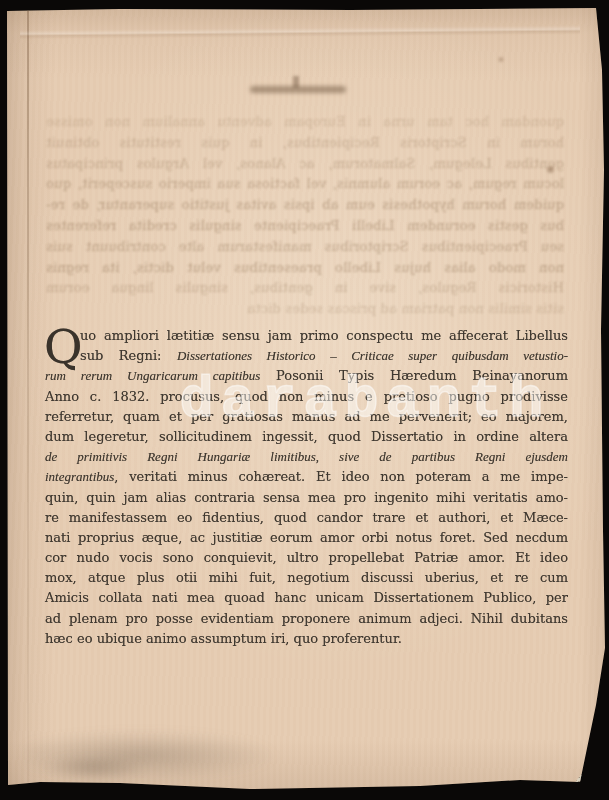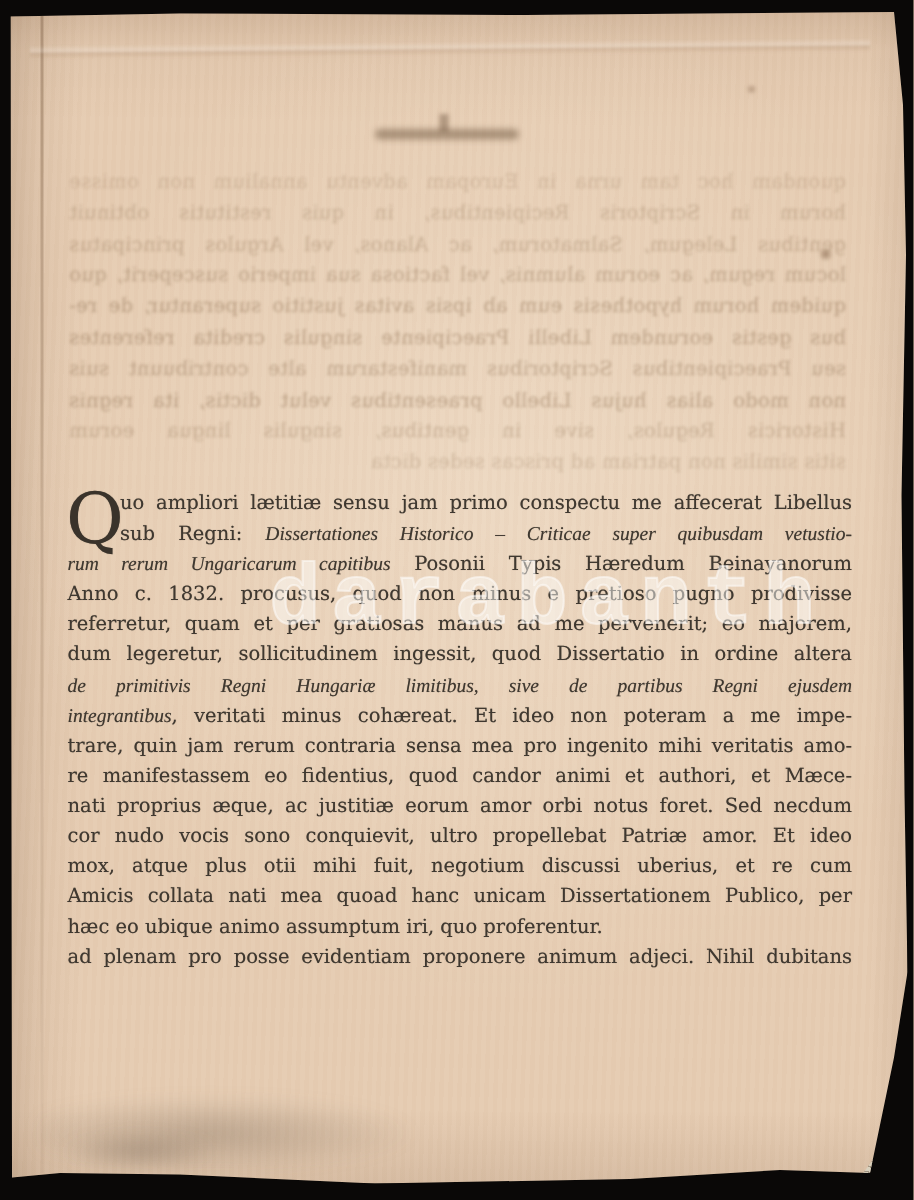--- a/index.html
+++ b/index.html
@@ -122,28 +122,28 @@
     <div class="dropcap">Q</div>
     <div>
         <div class="tline indent"><span>uo ampliori lætitiæ sensu jam primo conspectu me affecerat Libellus</span></div>
         <div class="tline indent"><span>sub Regni: </span><span class="it">Dissertationes Historico – Criticae super quibusdam vetustio-</span></div>
         <div class="tline"><span class="it">rum rerum Ungaricarum capitibus</span><span> Posonii Typis Hæredum Beinayanorum</span></div>
         <div class="tline"><span>Anno c. 1832. procusus, quod non minus e pretioso pugno prodivisse</span></div>
         <div class="tline"><span>referretur, quam et per gratiosas manus ad me pervenerit; eo majorem,</span></div>
         <div class="tline"><span>dum legeretur, sollicitudinem ingessit, quod Dissertatio in ordine altera</span></div>
         <div class="tline"><span class="it">de primitivis Regni Hungariæ limitibus, sive de partibus Regni ejusdem</span></div>
         <div class="tline"><span class="it">integrantibus</span><span>, veritati minus cohæreat.  Et ideo non poteram a me impe-</span></div>
-        <div class="tline"><span>trare, quin jam rerum contraria sensa mea pro ingenito mihi veritatis amo-</span></div>
-        <div class="tline"><span>re manifestassem eo fidentius, quod candor animi et authori, et Mæce-</span></div>
+        <div class="tline"><span>quin, quin jam alias contraria sensa mea pro ingenito mihi veritatis amo-</span></div>
+        <div class="tline"><span>re manifestassem eo fidentius, quod candor trare et authori, et Mæce-</span></div>
         <div class="tline"><span>nati proprius æque, ac justitiæ eorum amor orbi notus foret. Sed necdum</span></div>
         <div class="tline"><span>cor nudo vocis sono conquievit, ultro propellebat Patriæ amor.  Et ideo</span></div>
         <div class="tline"><span>mox, atque plus otii mihi fuit, negotium discussi uberius, et re cum</span></div>
         <div class="tline"><span>Amicis collata nati mea quoad hanc unicam Dissertationem Publico, per</span></div>
+        <div class="tline"><span>ad plenam pro posse evidentiam proponere animum adjeci.  Nihil dubitans</span></div>
         <div class="tline lastline"><span>hæc eo ubique animo assumptum iri, quo proferentur.</span></div>
-        <div class="tline"><span>ad plenam pro posse evidentiam proponere animum adjeci.  Nihil dubitans</span></div>
       </div>
   </div>
 
   <div class="stain-bl"></div>
   <div class="stain-bl2"></div>
   <div class="spot-right"></div>
   <div class="spot-top"></div>
   <div class="page-curl"></div>
 </div>
 

